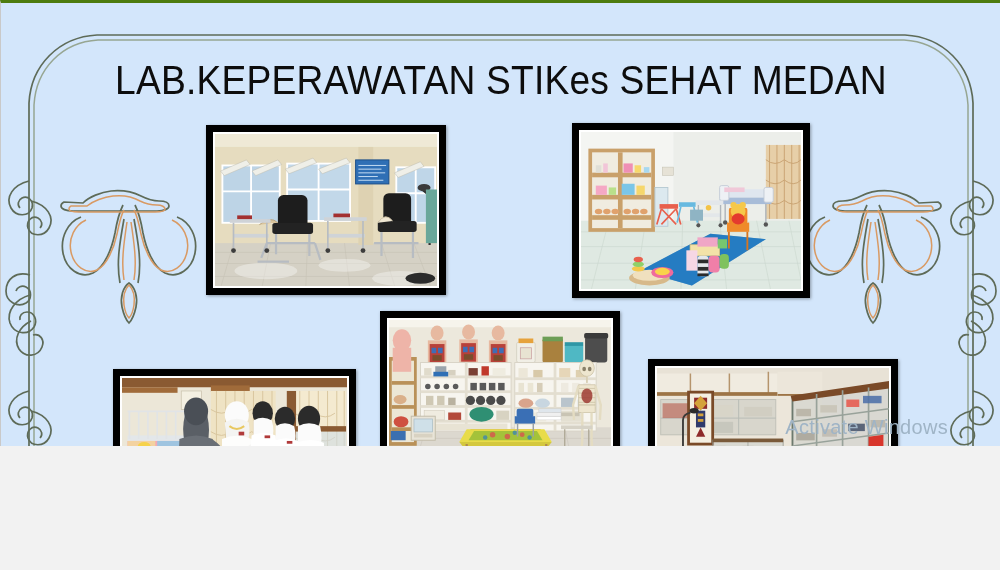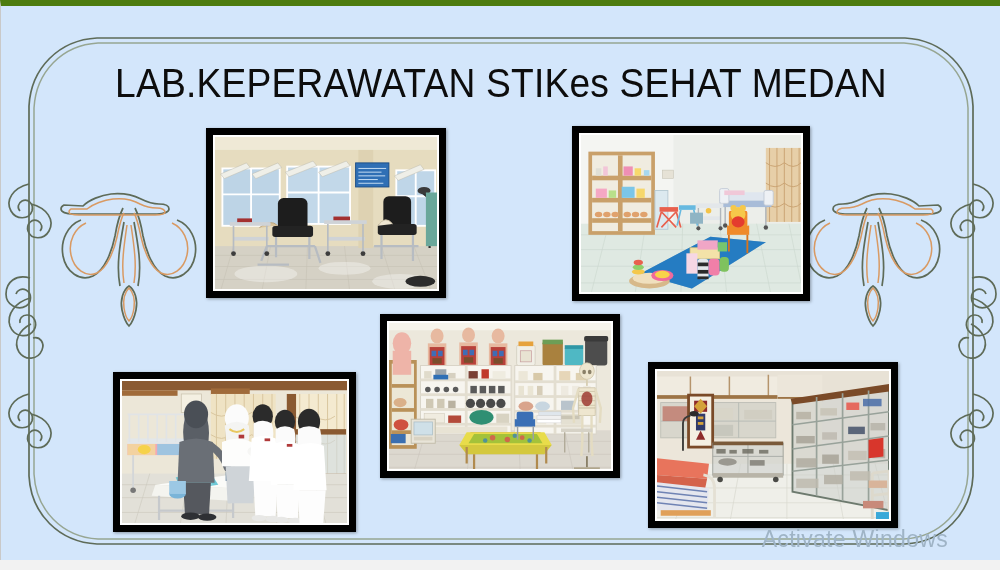--- a/index.html
+++ b/index.html
@@ -5,24 +5,24 @@
 <style>
   * { box-sizing: border-box; margin: 0; padding: 0; }
   html, body {
     width: 1000px; height: 570px;
     overflow: hidden;
     font-family: "Liberation Sans", sans-serif;
     background: #f2f2f2;
   }
   #slide {
     position: relative;
-    width: 1000px; height: 560px;
+    width: 1000px; height: 446px;
     background: #d3e6fb;
     overflow: hidden;
-    border-top: 6px solid #4d7c0f;
+    border-top: 3px solid #4d7c0f;
     border-left: 1px solid #c9c9c9;
   }
 
   
   #frame-svg {
     position: absolute;
     left: 0; top: 0;
     width: 1000px; height: 570px;
     pointer-events: none;
   }
@@ -64,21 +64,21 @@
   #photo-maternity { left: 205px; top: 122px; width: 240px; height: 170px; }
   #photo-pediatric { left: 571px; top: 120px; width: 238px; height: 175px; }
   #photo-anatomy   { left: 379px; top: 308px; width: 240px; height: 164px; }
   #photo-infant    { left: 112px; top: 366px; width: 243px; height: 160px; }
   #photo-storage   { left: 647px; top: 356px; width: 250px; height: 166px; }
 
   
   #watermark {
     position: absolute;
     right: 52px; bottom: 7px;
-    font-size: 23px;
+    font-size: 20px;
     color: #9fb4c6;
     letter-spacing: 0.3px;
     font-family: "Liberation Sans", sans-serif;
   }
 </style>
 </head>
 <body>
 
 <div id="slide">
 

